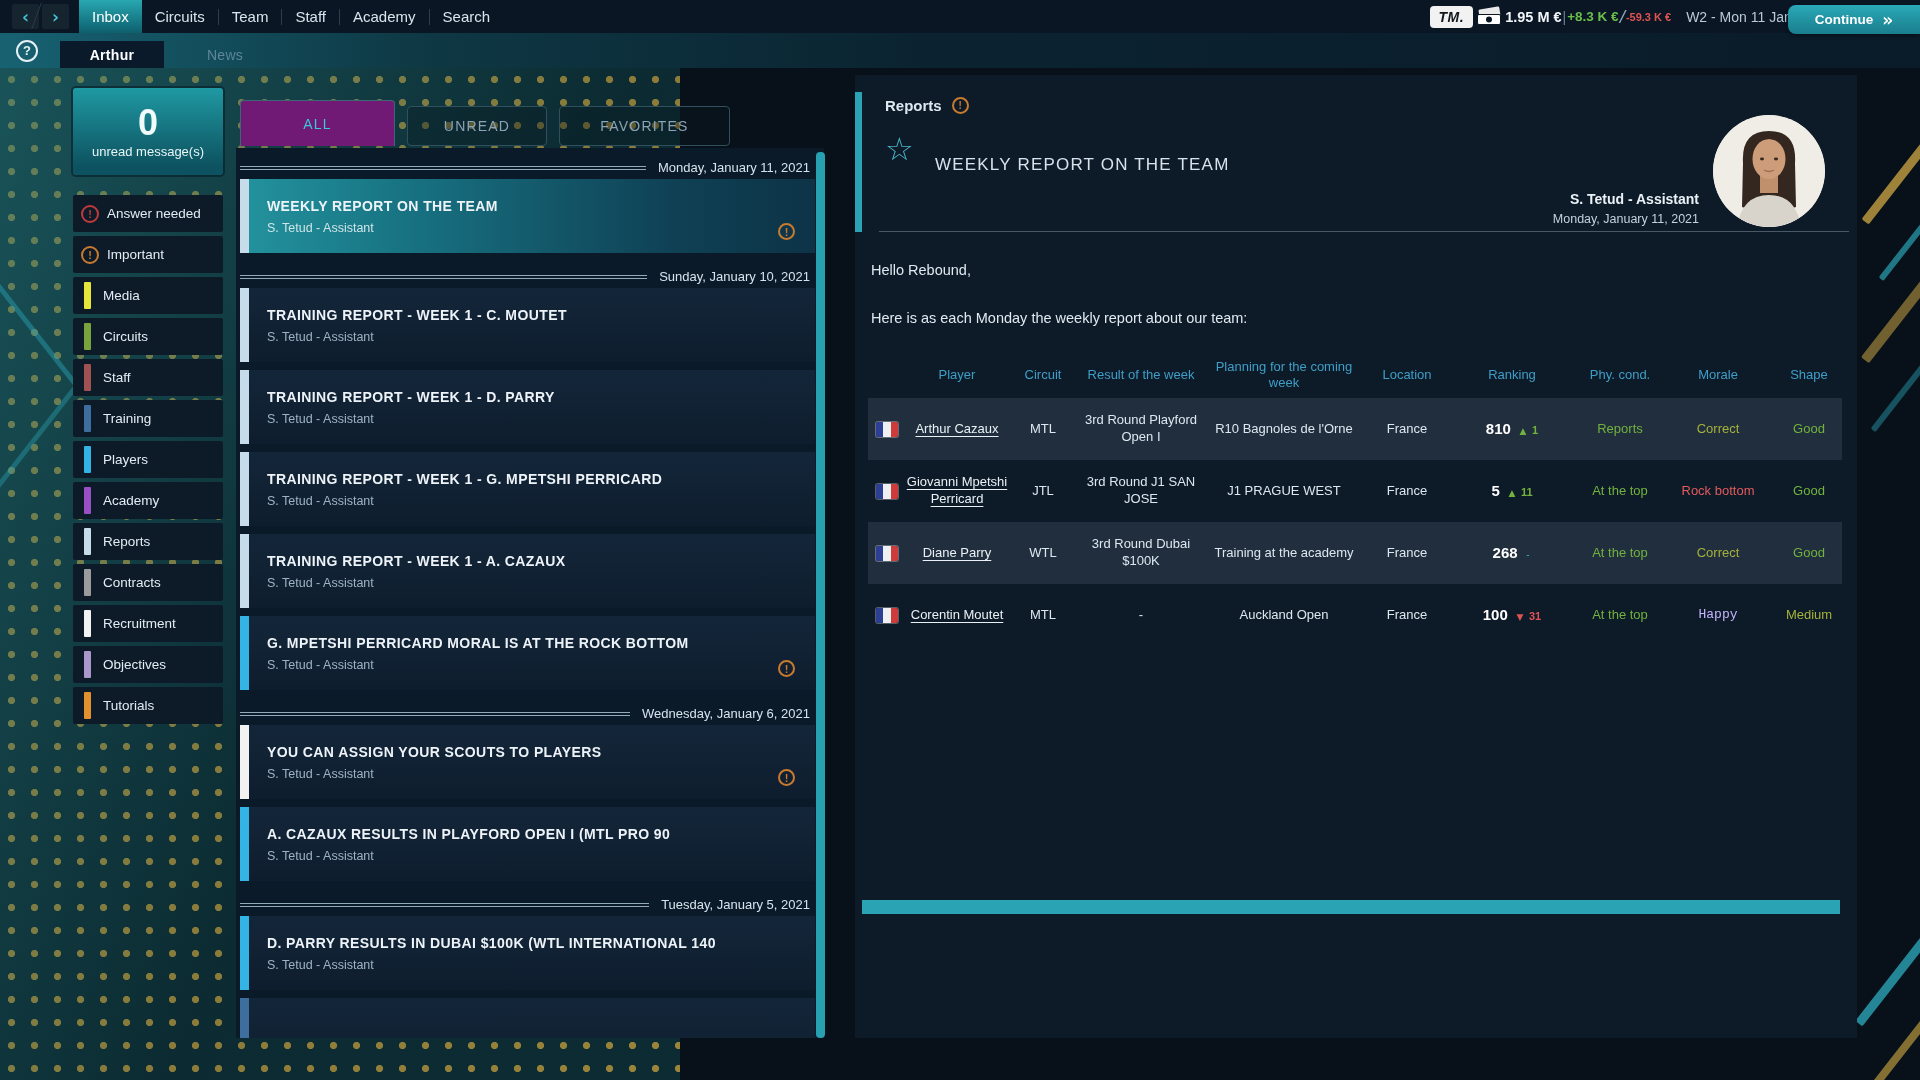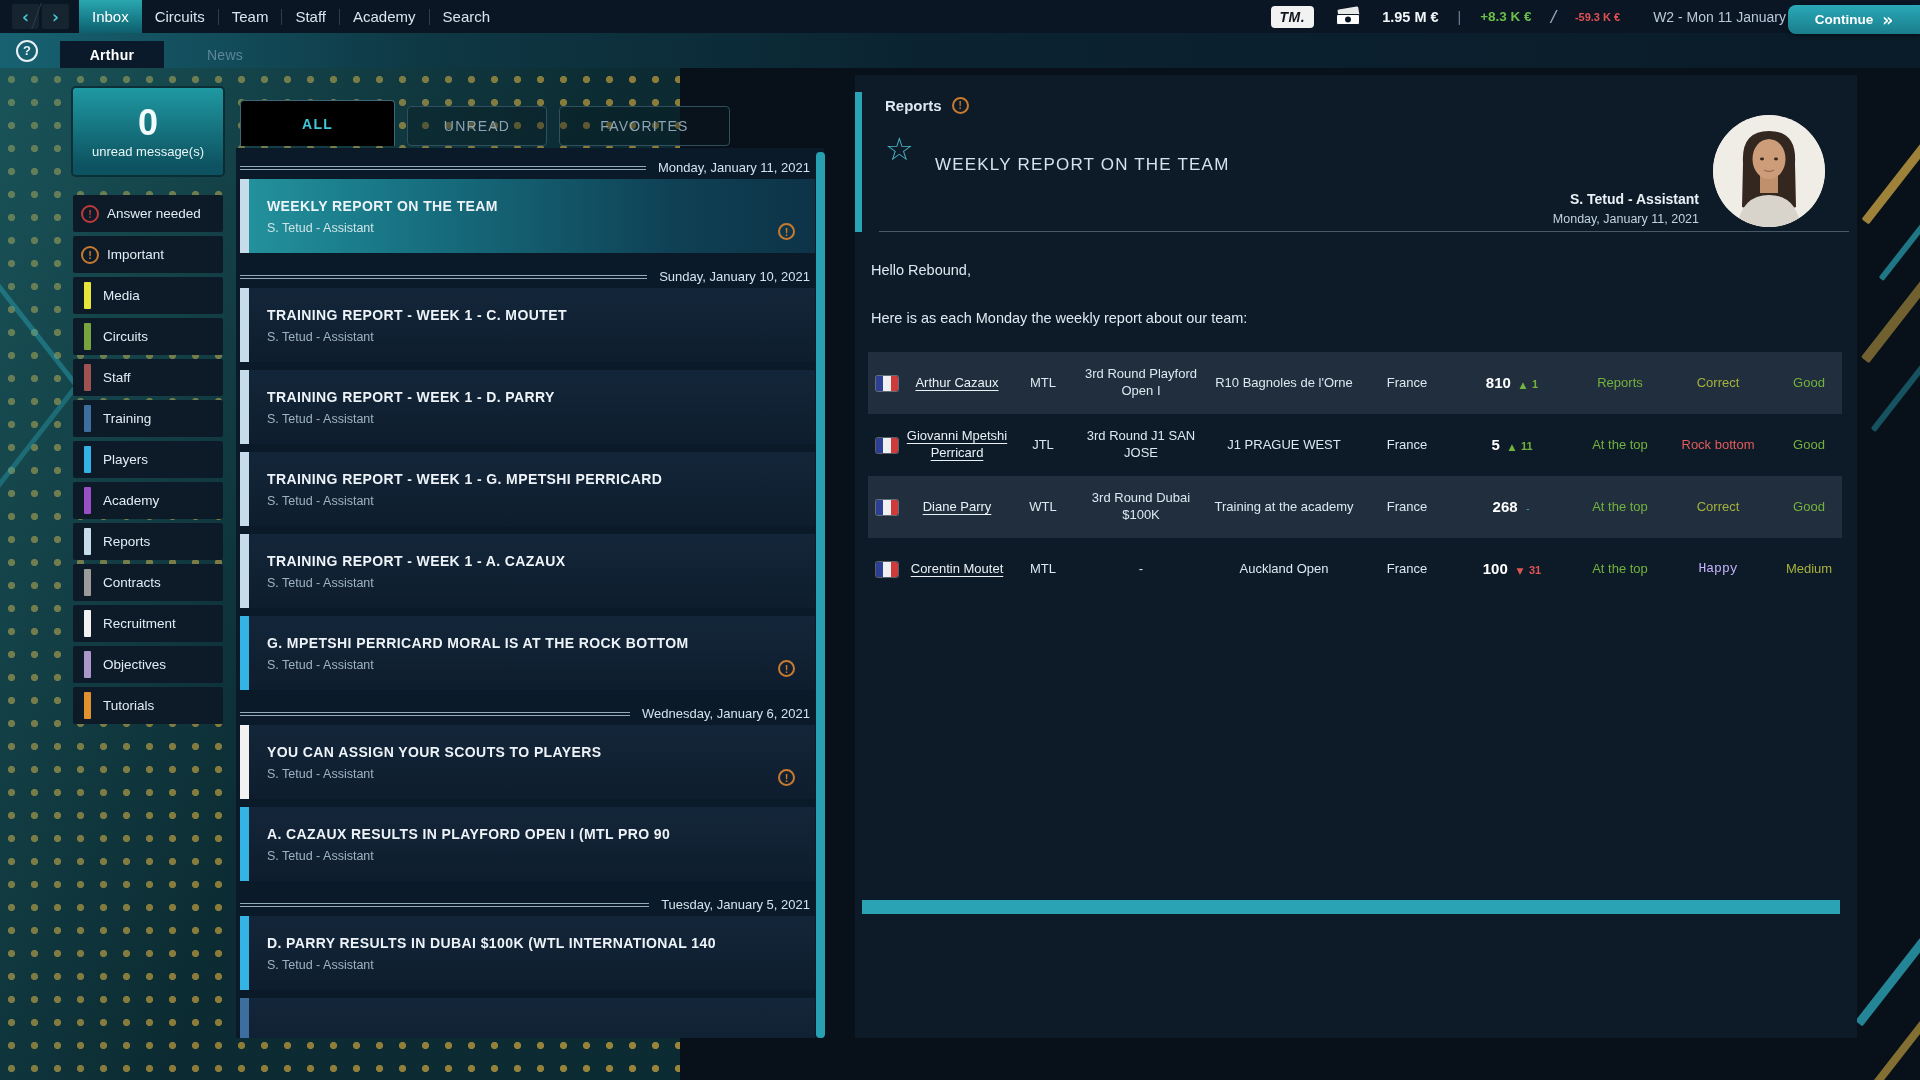--- a/index.html
+++ b/index.html
@@ -11,21 +11,21 @@
   
   .topbar{position:absolute;top:0;left:0;width:100%;height:33px;background:#0a1624;
     display:flex;align-items:stretch;z-index:30}
   .nav-arrows{display:flex;align-items:center;gap:3px;padding:0 10px 0 12px;position:relative}
   .arrow-btn{width:27px;height:25px;background:#15242f;color:#46c4d6;font-size:17px;font-weight:bold;
     display:flex;align-items:center;justify-content:center;border-radius:2px;cursor:pointer}
   .arrow-slash{position:absolute;left:36px;top:2px;width:1px;height:28px;background:#2b3c49;transform:rotate(20deg)}
   .nav-tab{display:flex;align-items:center;justify-content:center;padding:0 13px;font-size:15px;color:#d9e4ec;cursor:pointer}
   .nav-tab.active{background:linear-gradient(180deg,#29a7b0 0%,#147582 70%,#0f5f6d 100%);color:#fff}
   .nav-sep{width:1px;height:16px;background:#2c3e4e;align-self:center}
-  .topbar-right{margin-left:auto;display:flex;align-items:center;gap:19px;padding-right:99px}
+  .topbar-right{margin-left:auto;display:flex;align-items:center;gap:1px;padding-right:66px}
   .tm-logo{background:#f2f2f2;color:#10161c;font-weight:bold;font-style:italic;border-radius:4px;
     padding:3px 9px;font-size:14px;letter-spacing:.5px}
   .balance{font-size:14.5px;font-weight:bold;color:#f2f6f9}
   .fin-sep{color:#6d8393;font-size:14px}
   .fin-slash{color:#8fa6b8;font-size:19px;font-style:italic}
   .income{font-size:13.5px;font-weight:bold;color:#6abf4b}
   .expense{font-size:11px;font-weight:bold;color:#e05252}
   .week-date{font-size:14px;color:#b9c9d6;margin-left:14px}
   .continue-btn{position:absolute;right:0;top:5px;height:29px;width:132px;
     background:linear-gradient(180deg,#2aa9b8 0%,#1a7d8c 100%);border-radius:8px 0 0 8px;
@@ -66,21 +66,21 @@
     padding:0 8px;font-size:13.5px;color:#e2ecf4;cursor:pointer}
   .cat-bar{width:7px;height:27px;border-radius:1px;margin:0 12px 0 3px;flex:none}
   .cat-ico{width:18px;height:18px;border:2px solid;border-radius:50%;font-size:11px;font-weight:bold;
     display:flex;align-items:center;justify-content:center;margin:0 8px 0 0;flex:none}
 
   
   .mail-backdrop{position:absolute;left:236px;top:148px;width:588px;height:890px;background:#0a1a29;z-index:2}
   .mail-tabs{position:absolute;left:240px;top:100px;display:flex;gap:12px;align-items:flex-end;z-index:5}
   .mtab{display:flex;align-items:center;justify-content:center;border:1px solid #31505e;border-radius:4px;
     color:#8ba3b5;font-size:14px;letter-spacing:1.2px;height:40px;cursor:pointer;background:rgba(8,22,32,.35)}
-  .mtab.active{height:46px;background:#000000;color:#3fc6d8;font-weight:bold;border-color:#3d6777;
+  .mtab.active{height:46px;background:#701a75;color:#3fc6d8;font-weight:normal;border-color:#3d6777;
     border-bottom:none;border-radius:4px 4px 0 0}
   .mtab.t-all{width:155px}.mtab.t-unread{width:140px}.mtab.t-fav{width:171px}
   .mail-scroll{position:absolute;left:240px;top:152px;width:575px;height:886px;display:flex;
     flex-direction:column;overflow:hidden;z-index:4}
   .mail-divider{display:flex;align-items:center;gap:12px;margin:8px 0 4px;flex:none;padding-right:5px}
   .mail-divider .line{flex:1;height:4px;border-top:1px solid #93aab9;border-bottom:1px solid #93aab9}
   .mail-divider .dtext{font-size:13px;color:#d6e3ed;white-space:nowrap}
   .mail{position:relative;flex:none;height:74px;margin-bottom:8px;cursor:pointer;
     background:linear-gradient(180deg,#132639 0%,#0e1d2e 100%);display:flex;align-items:center}
   .mail .bar{position:absolute;left:0;top:0;bottom:0;width:9px}
@@ -381,20 +381,32 @@
       <div class="author-name">S. Tetud - Assistant</div>
       <div class="author-date">Monday, January 11, 2021</div>
     </div>
     <div class="header-line"></div>
 
     <div class="report-body">
       <p class="greeting">Hello Rebound,</p>
       <p class="intro">Here is as each Monday the weekly report about our team:</p>
 
       <div class="ttable">
+        <div class="tgrid thead">
+          <div></div>
+          <div>Player</div>
+          <div>Circuit</div>
+          <div>Result of the week</div>
+          <div>Planning for the coming week</div>
+          <div>Location</div>
+          <div>Ranking</div>
+          <div>Phy. cond.</div>
+          <div>Morale</div>
+          <div>Shape</div>
+        </div>
 
         <div class="tgrid trow alt">
           <div class="flagbox">
               <span class="flag"></span>
             </div>
           <div><span class="pname">Arthur Cazaux</span></div>
           <div>MTL</div>
           <div>3rd Round Playford Open I</div>
           <div>R10 Bagnoles de l'Orne</div>
           <div>France</div>

